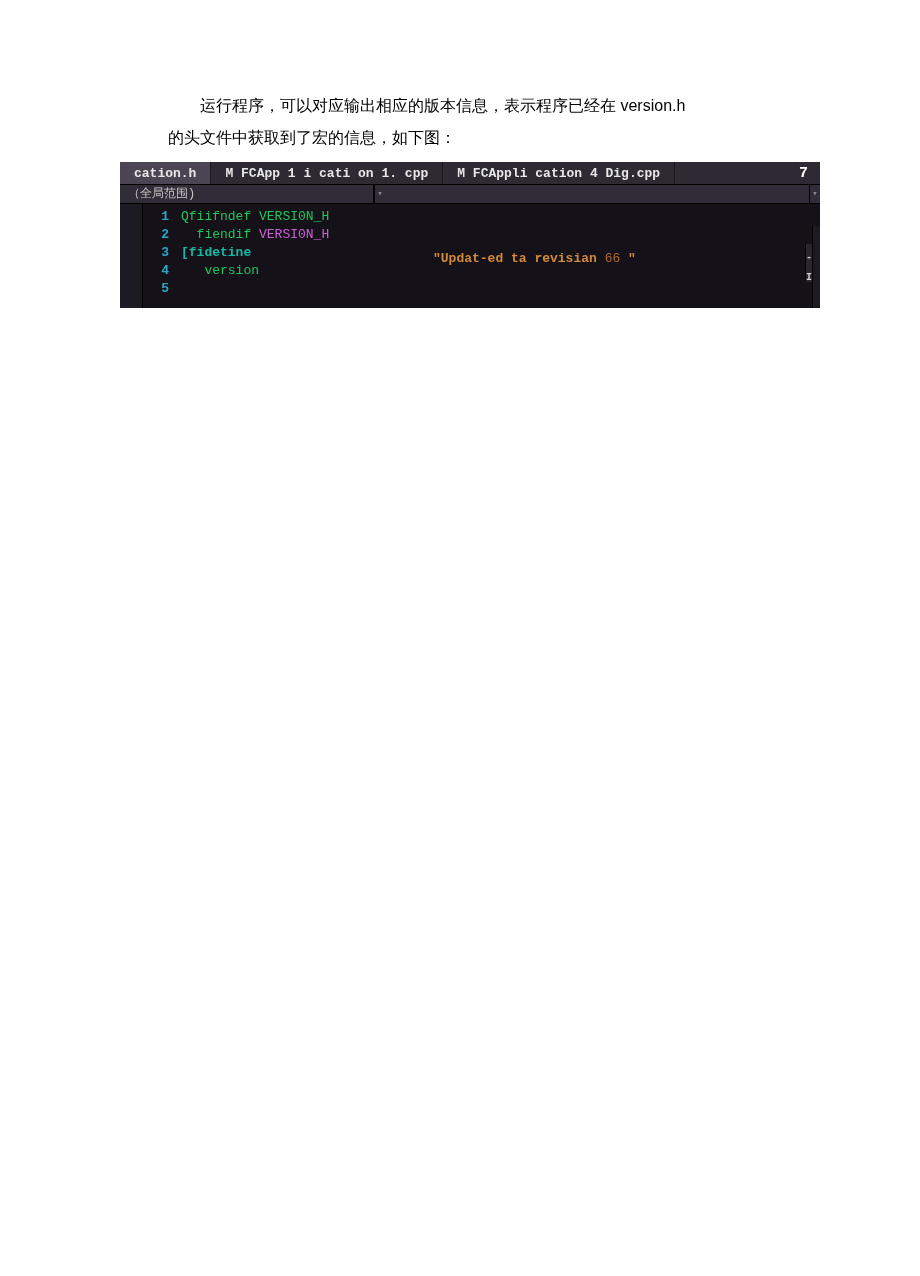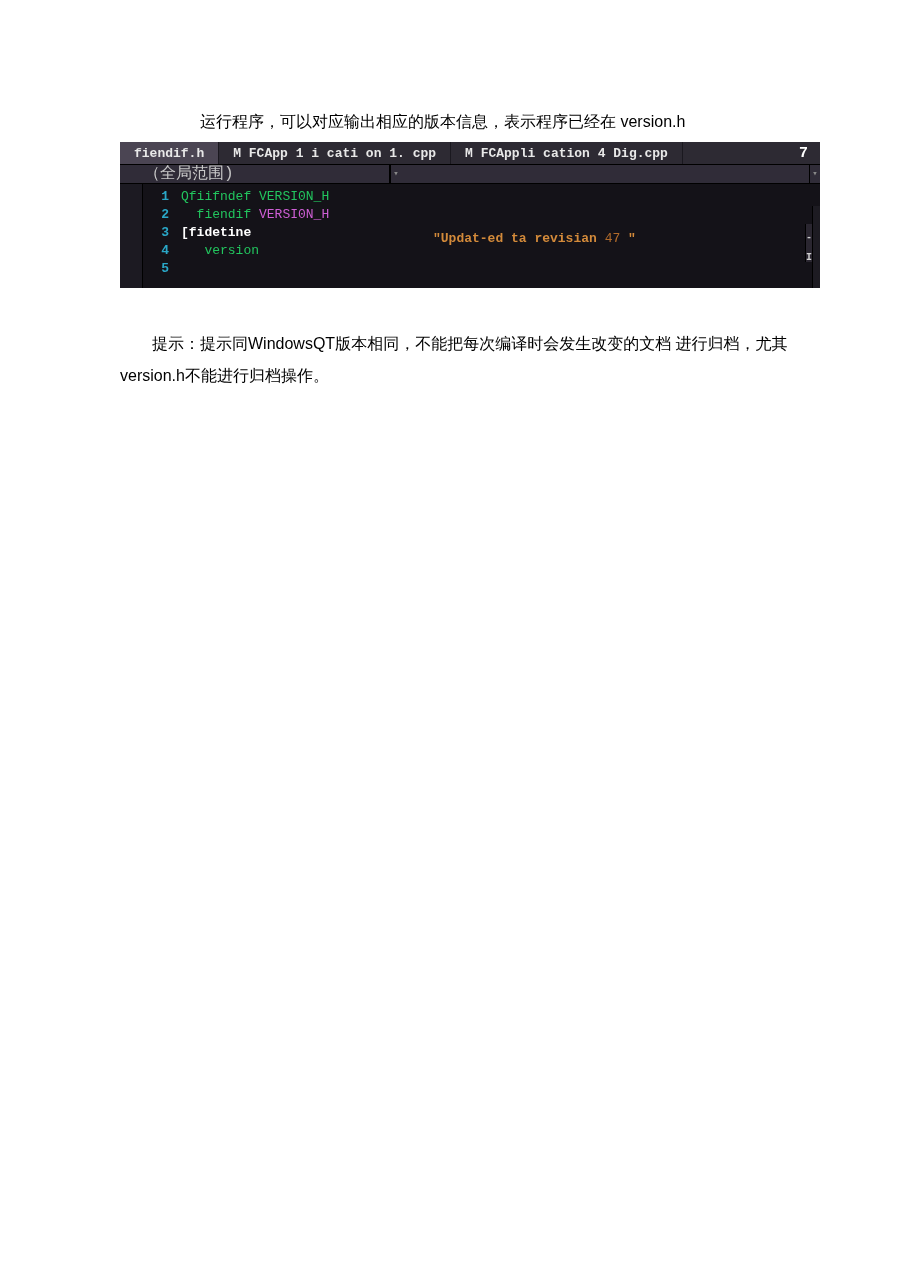--- a/index.html
+++ b/index.html
@@ -10,21 +10,21 @@
     width: 920px;
     color: #000;
   }
   .page {
     padding: 90px 120px 40px 120px;
     font-size: 16px;
     line-height: 2.0;
   }
   .para1 {
     text-indent: 2em;
-    margin: 16px 0 0 48px;
+    margin: 0 0 0 48px;
   }
   .para1-cont {
     text-indent: 0;
     margin: 0 0 8px 48px;
   }
   .para2 {
     text-indent: 2em;
     margin: 40px 0 0 0;
   }
   .ide {
@@ -67,23 +67,23 @@
   .scopebar {
     display: flex;
     height: 18px;
     background: #302c38;
     border-bottom: 1px solid #000;
   }
   .scope-left {
     flex: 0 0 237px;
     padding: 0 8px;
     color: #c8c8c8;
-    font-size: 16px;
+    font-size: 12px;
     border-right: 1px solid #000;
-    display:flex;align-items:center;margin-left:16px;
+    display:flex;align-items:center;
   }
   .scope-mid { flex: 1; }
   .scope-drop {
     width: 10px;
     border-left: 1px solid #000;
     display:flex;align-items:center;justify-content:center;
     color:#888;font-size:9px;
   }
   .editor {
     display: flex;
@@ -108,21 +108,21 @@
   }
   .ln {
     width: 16px;
     text-align: right;
     color: #2aa7c7;
     margin-right: 12px;
     font-weight: bold;
   }
   .kw-white { color: #22c55e; }
   .kw-magenta { color: #cf5fd6; }
-  .kw-cyan { color: #ffffff; font-weight: bold; }
+  .kw-cyan { color: #14b8a6; font-weight: bold; }
   .macro-line {
     color: #d946c2;
     font-weight: bold;
     padding-left: 0px;
     line-height: 18px;
   }
   .str-overlay {
     position: absolute;
     left: 290px;
     top: 42px;
@@ -147,24 +147,25 @@
   .vbar-right{
     position:absolute;right:0;top:22px;bottom:0;width:7px;background:#1d1b22;border-left:1px solid #000;
   }
 </style>
 </head>
 <body>
 
 <div class="page">
 
   <p class="para1">运行程序，可以对应输出相应的版本信息，表示程序已经在 version.h</p>
+  <p class="para1-cont">的头文件中获取到了宏的信息，如下图：</p>
 
   <div class="ide">
     <div class="tabbar">
-      <div class="tab active">fiendif.h</div>
+      <div class="tab active">cation.h</div>
       <div class="tab">M FCApp 1 i cati on 1. cpp</div>
       <div class="tab">M FCAppli cation 4 Dig.cpp</div>
       <div class="right">7</div>
     </div>
     <div class="scopebar">
       <div class="scope-left">（全局范围)</div>
       <div class="scope-drop">▾</div>
       <div class="scope-mid"></div>
       <div class="scope-drop">▾</div>
     </div>
@@ -174,22 +175,21 @@
         <div id="code-lines-before">
             <div class="code-line"><span class="ln">1</span><span class="kw-white">Qfiifndef </span><span class="kw-white">VERSI0N_H</span></div>
             <div class="code-line"><span class="ln">2</span><span class="kw-white">  fiendif </span><span class="kw-magenta">VERSI0N_H</span></div>
             <div class="code-line"><span class="ln">3</span><span class="kw-cyan">[fidetine</span></div>
           </div>
         <div id="code-lines-after">
             <div class="code-line"><span class="ln">4</span><span class="kw-white">   version</span></div>
             <div class="code-line"><span class="ln">5</span><span class="kw-white"></span></div>
           </div>
         <div class="str-overlay">
-          <span>"Updat-ed ta revisian </span><span class="str-num">47</span><span> "</span>
+          <span>"Updat-ed ta revisian </span><span class="str-num">66</span><span> "</span>
         </div>
       </div>
       <div class="side-badge">-I.</div>
       <div class="vbar-right"></div>
     </div>
   </div>
 
-  <p class="para2">提示：提示同WindowsQT版本相同，不能把每次编译时会发生改变的文档 进行归档，尤其version.h不能进行归档操作。</p>
 </div>
 
 </body></html>

